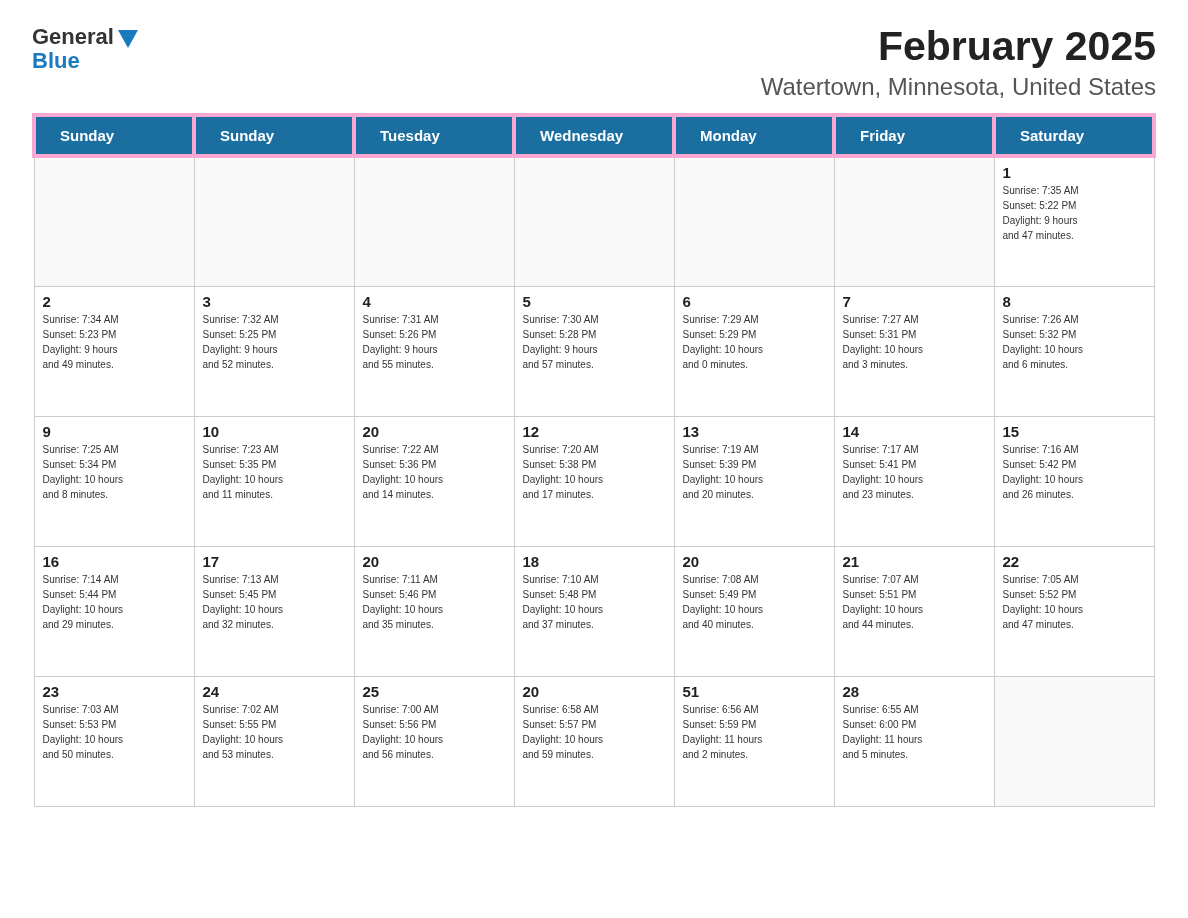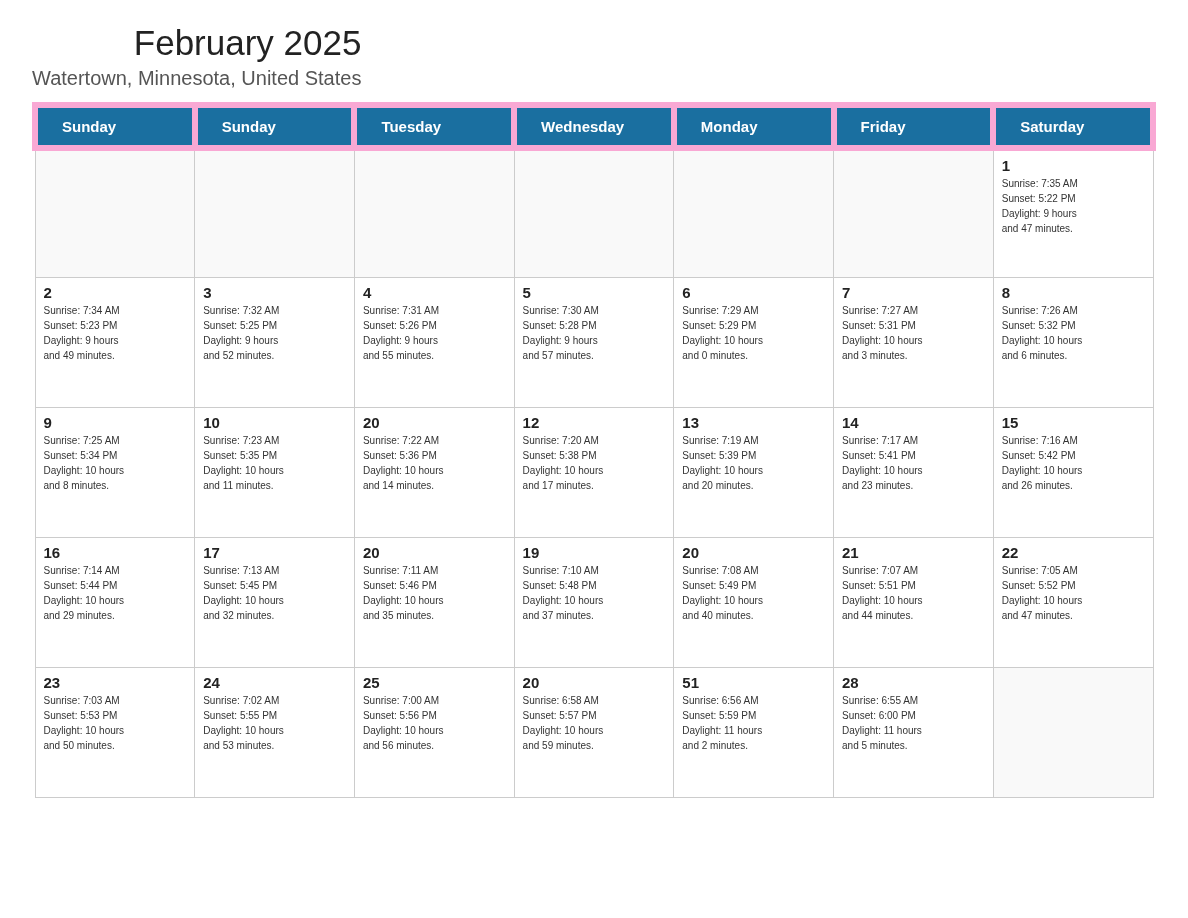--- a/index.html
+++ b/index.html
@@ -43,43 +43,43 @@
     .logo-blue {
       font-size: 22px;
       font-weight: bold;
       color: #1a7abf;
       margin-top: -2px;
     }
     .title-area {
       text-align: right;
     }
     .month-title {
-      font-size: 35px;
-      font-weight: normal;
+      font-size: 41px;
+      font-weight: bold;
       color: #222;
       line-height: 1.1;
     }
     .location {
-      font-size: 20px;
+      font-size: 24px;
       color: #555;
       margin-top: 4px;
     }
     .calendar {
       width: 100%;
       border-collapse: collapse;
       margin-top: 8px;
     }
     .calendar thead th {
       background-color: #1a6fa0;
       color: #fff;
       font-size: 15px;
       font-weight: bold;
       padding: 10px 24px;
       text-align: left;
-      border: 6px solid #f9a8d4;
+      border: 4px solid #f9a8d4;
     }
     .calendar tbody td {
       border: 1px solid #ccc;
       vertical-align: top;
       padding: 6px 8px;
       font-size: 13px;
       color: #333;
       width: 14.28%;
       min-height: 120px;
       height: 130px;
@@ -100,20 +100,27 @@
       background: #f9f9f9;
     }
     .row-divider td {
       border-top: 2px solid #1a6fa0;
     }
   </style>
 </head>
 <body>
 
 <div class="header">
+  <div class="logo">
+    <div class="logo-top">
+      <span class="logo-general">General</span>
+      <div class="logo-arrow"></div>
+    </div>
+    <span class="logo-blue">Blue</span>
+  </div>
   <div class="title-area">
     <div class="month-title">February 2025</div>
     <div class="location">Watertown, Minnesota, United States</div>
   </div>
 </div>
 
 <table class="calendar">
   <thead>
     <tr>
     <th>Sunday</th>
@@ -205,21 +212,21 @@
         </td>
         <td>
           <span class="day-number">17</span>
           <div class="day-info">Sunrise: 7:13 AM<br>Sunset: 5:45 PM<br>Daylight: 10 hours<br>and 32 minutes.</div>
         </td>
         <td>
           <span class="day-number">20</span>
           <div class="day-info">Sunrise: 7:11 AM<br>Sunset: 5:46 PM<br>Daylight: 10 hours<br>and 35 minutes.</div>
         </td>
         <td>
-          <span class="day-number">19</span>
+          <span class="day-number">18</span>
           <div class="day-info">Sunrise: 7:10 AM<br>Sunset: 5:48 PM<br>Daylight: 10 hours<br>and 37 minutes.</div>
         </td>
         <td>
           <span class="day-number">20</span>
           <div class="day-info">Sunrise: 7:08 AM<br>Sunset: 5:49 PM<br>Daylight: 10 hours<br>and 40 minutes.</div>
         </td>
         <td>
           <span class="day-number">21</span>
           <div class="day-info">Sunrise: 7:07 AM<br>Sunset: 5:51 PM<br>Daylight: 10 hours<br>and 44 minutes.</div>
         </td>

